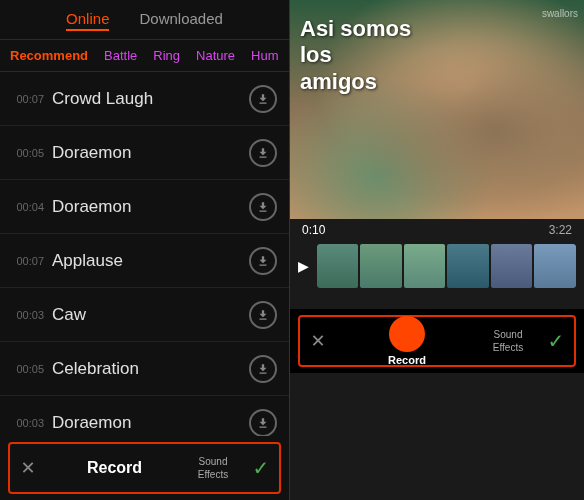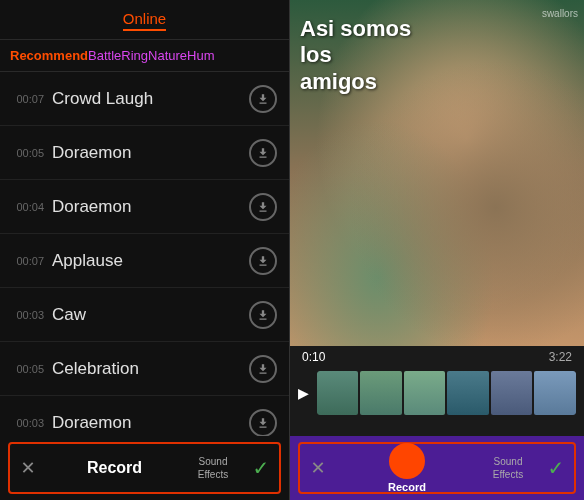--- a/index.html
+++ b/index.html
@@ -40,20 +40,21 @@
     .tab.active {
       color: #ff4d00;
       border-bottom: 2px solid #ff4d00;
     }
 
     
     .category-bar {
       display: flex;
       align-items: center;
       padding: 8px 10px;
+      gap: 16px;
       overflow: hidden;
       border-bottom: 1px solid #2a2a2a;
     }
     .category-item {
       font-size: 13px;
       color: #d946ef;
       white-space: nowrap;
       cursor: pointer;
     }
     .category-item.active {
@@ -151,22 +152,22 @@
       align-items: center;
       justify-content: center;
       font-size: 20px;
       color: #4caf50;
       cursor: pointer;
     }
 
     
     .right-panel {
       width: 294px;
-      height: 500px;
-      background: #4c1d95;
+      height: 373px;
+      background: #000000;
       display: flex;
       flex-direction: column;
       position: relative;
     }
 
     
     .video-area {
       flex: 1;
       position: relative;
       background: linear-gradient(135deg, #3a6b4a 0%, #5c8f6b 30%, #c49a6c 60%, #d4a87c 100%);
@@ -322,20 +323,21 @@
     .sound-list::-webkit-scrollbar-track { background: #111; }
     .sound-list::-webkit-scrollbar-thumb { background: #444; border-radius: 2px; }
   </style>
 </head>
 <body>
 
 <div class="left-panel">
 
   <div class="tabs">
     <div class="tab active">Online</div>
+    <div class="tab">Downloaded</div>
   </div>
 
   <div class="category-bar">
     <span class="category-item active">Recommend</span>
     <span class="category-item">Battle</span>
     <span class="category-item">Ring</span>
     <span class="category-item">Nature</span>
     <span class="category-item">Hum</span>
   </div>
 

